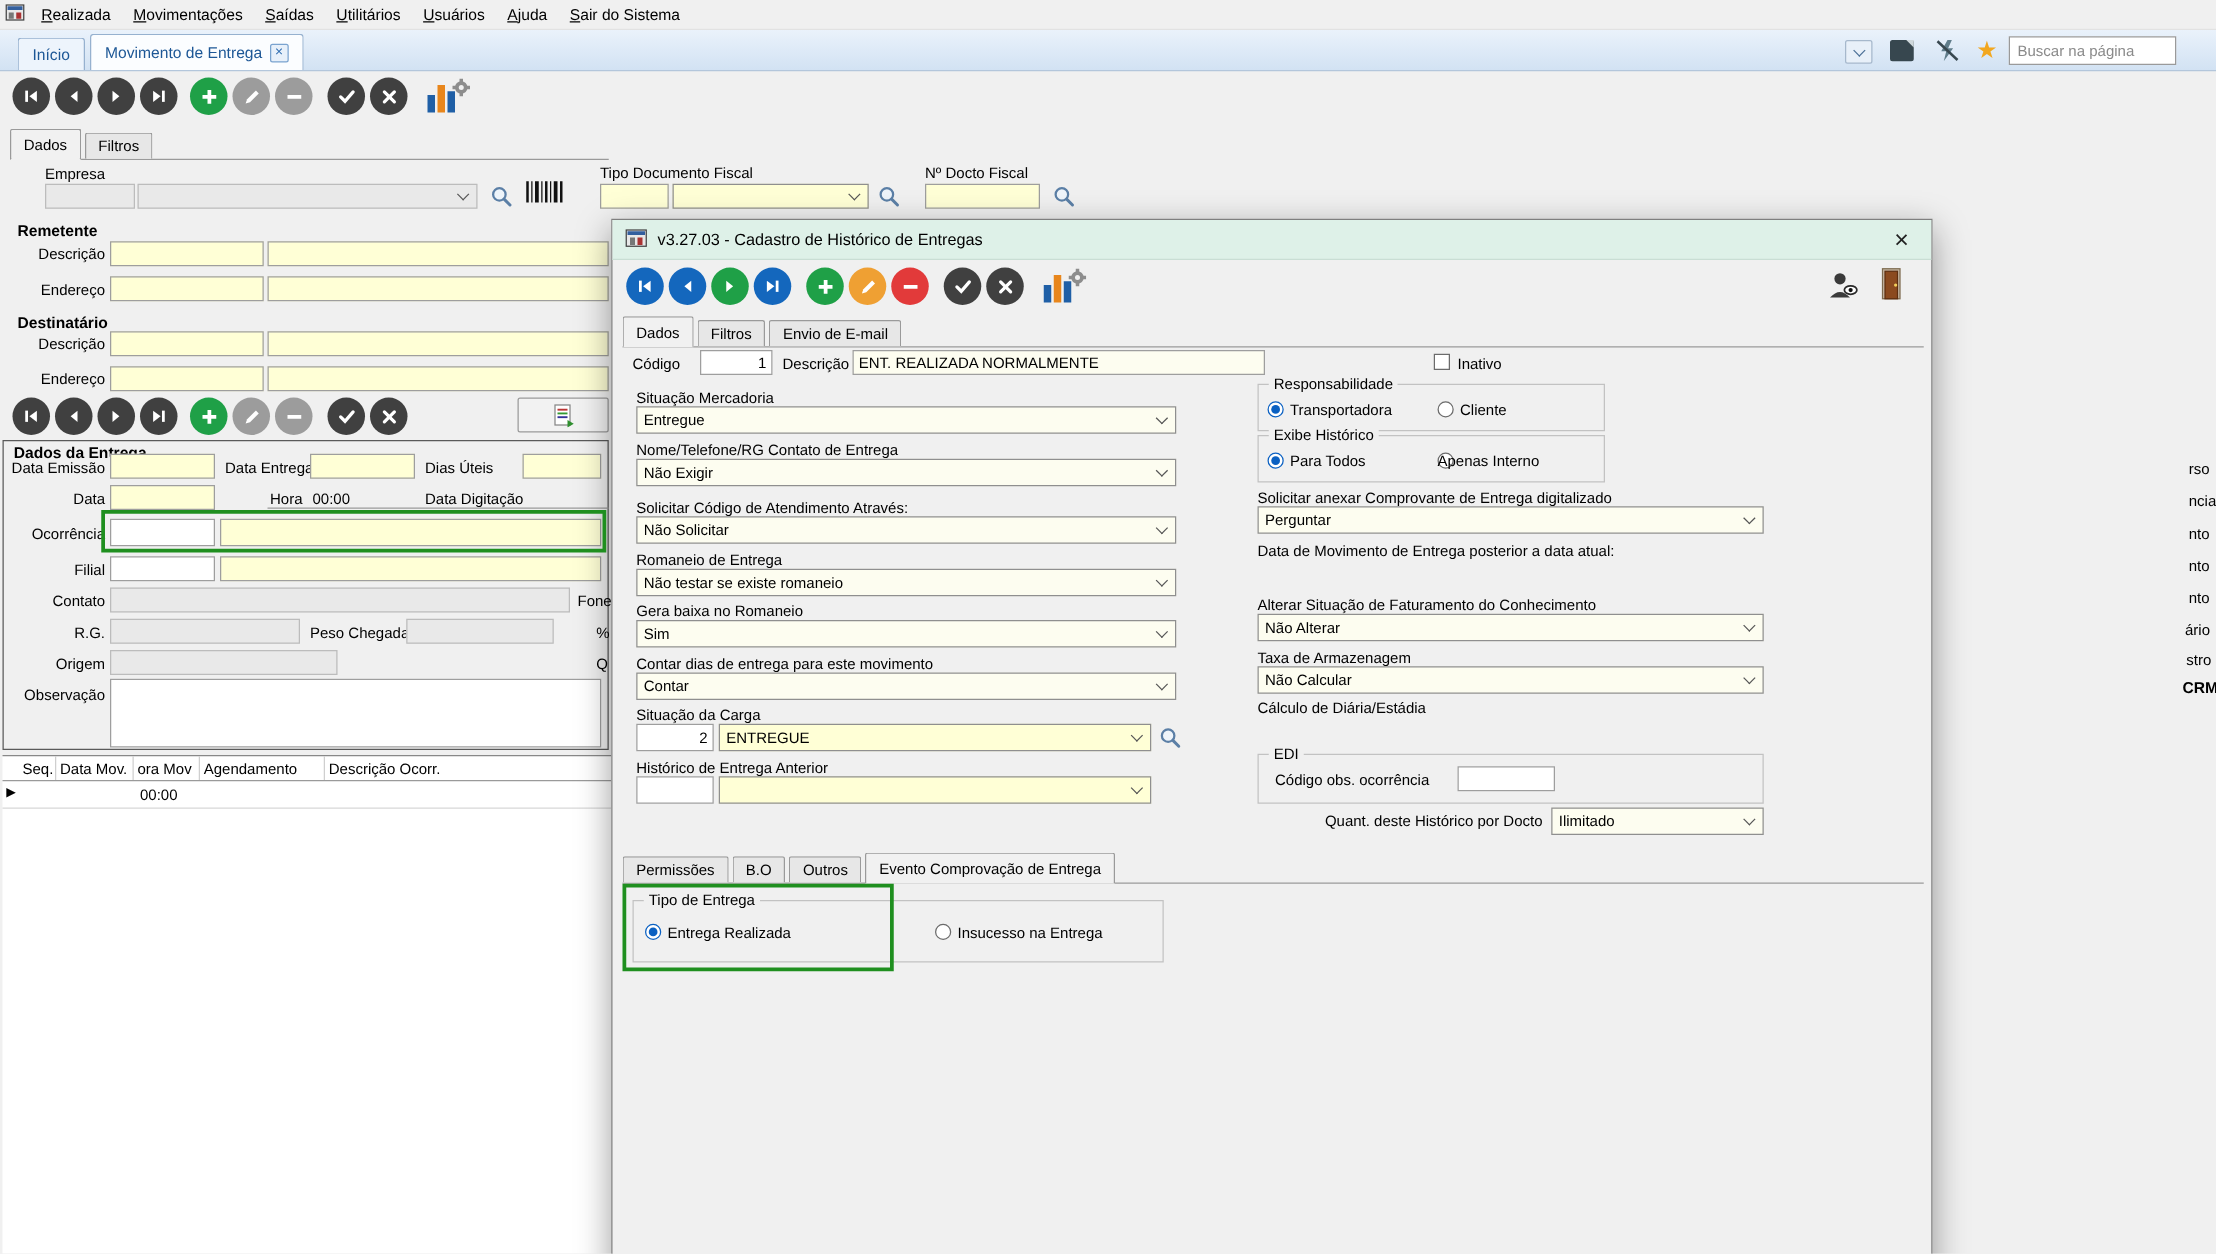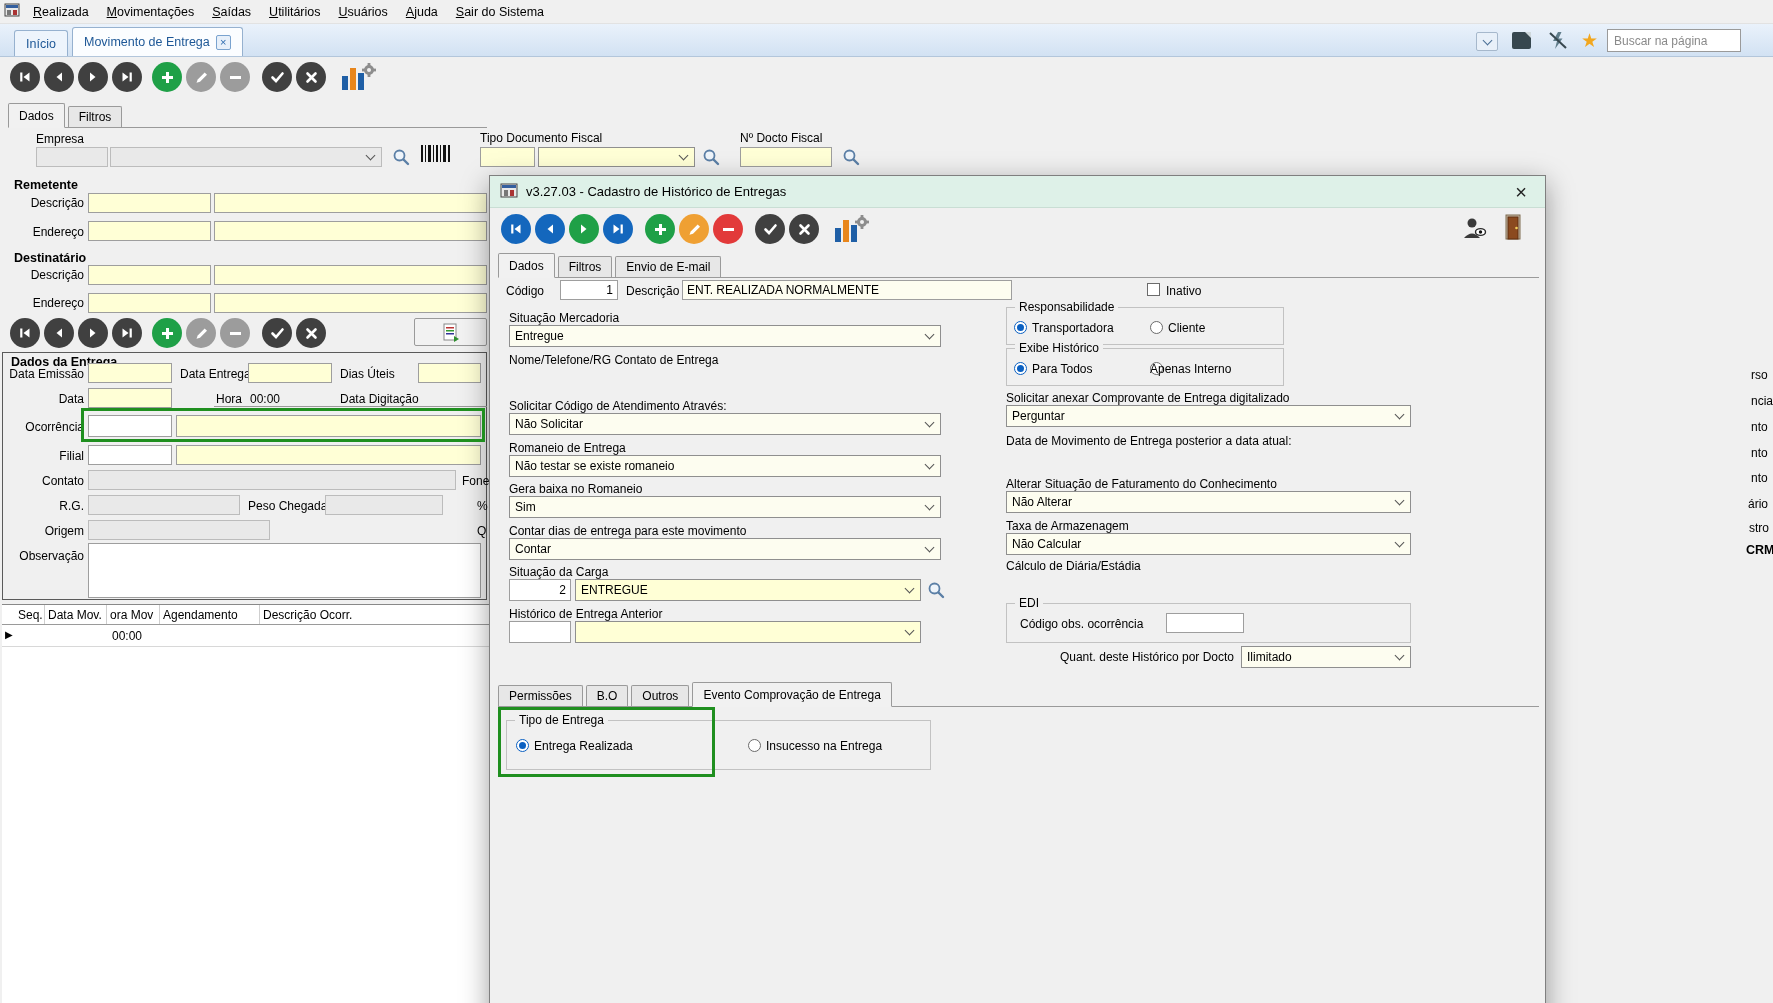--- a/index.html
+++ b/index.html
@@ -477,20 +477,24 @@
     <span class="cb" style="left:657px; top:107px"></span>
     <span class="t" style="left:676px; top:108px">Inativo</span>
 
     <span class="t" style="left:19px; top:135px">Situação Mercadoria</span>
     <div class="combo h22" style="left:19px; top:149px; width:432px">
         <span>Entregue</span>
         <i class="ar"></i>
       </div>
 
     <span class="t" style="left:19px; top:177px">Nome/Telefone/RG Contato de Entrega</span>
+    <div class="combo h22" style="left:19px; top:191px; width:432px">
+        <span>Não Exigir</span>
+        <i class="ar"></i>
+      </div>
 
     <span class="t" style="left:19px; top:223px">Solicitar Código de Atendimento Através:</span>
     <div class="combo h22" style="left:19px; top:237px; width:432px">
         <span>Não Solicitar</span>
         <i class="ar"></i>
       </div>
 
     <span class="t" style="left:19px; top:265px">Romaneio de Entrega</span>
     <div class="combo h22" style="left:19px; top:279px; width:432px">
         <span>Não testar se existe romaneio</span>

